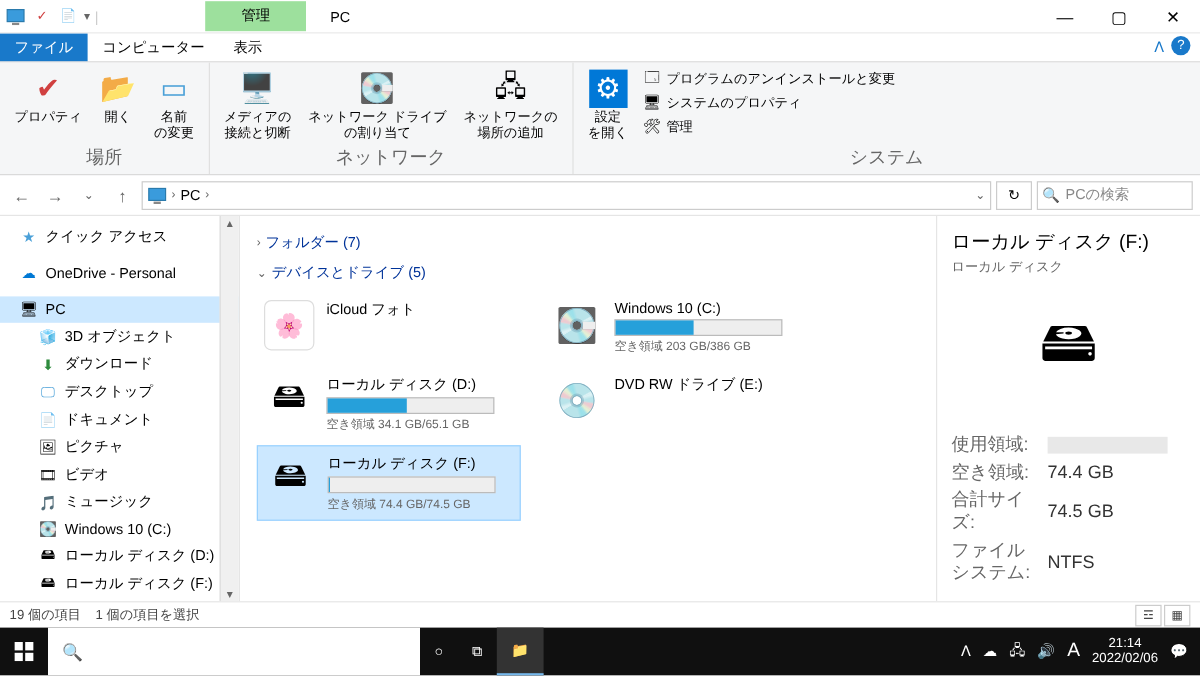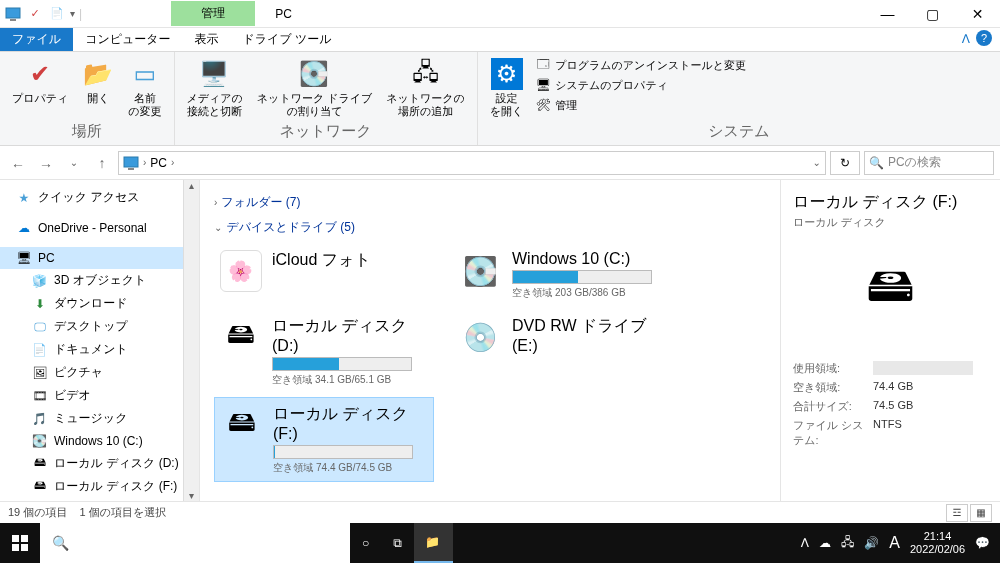--- a/index.html
+++ b/index.html
@@ -51,30 +51,30 @@
 .nav-scroll { position: absolute; right: 0; top: 0; width: 16px; height: 100%; background: #f0f0f0; display: flex; flex-direction: column; justify-content: space-between; align-items: center; border-left: 1px solid #ddd; }
 
 .content { flex: 1; display: flex; }
 .items-view { flex: 1; padding: 10px 14px; }
 .group-hdr { color: #003399; font-size: 12px; margin: 4px 0 8px; display: flex; align-items: center; gap: 4px; }
 .drive-grid { display: flex; flex-wrap: wrap; gap: 4px 20px; }
 .drive-item { width: 220px; display: flex; gap: 10px; padding: 6px; }
 .drive-item.selected { background: #cce8ff; border: 1px solid #99d1ff; }
 .drive-icn { width: 42px; height: 42px; display: flex; align-items: center; justify-content: center; font-size: 28px; }
 .drive-info { flex: 1; display: flex; flex-direction: column; gap: 2px; }
-.drive-name { font-size: 16px; }
+.drive-name { font-size: 12px; }
 .drive-bar { width: 140px; height: 14px; border: 1px solid #bbb; background: #eee; }
 .drive-bar .fill { height: 100%; background: #26a0da; }
 .drive-free { font-size: 10px; color: #666; }
 
 .details-pane { width: 220px; border-left: 1px solid #e5e5e5; padding: 12px; font-size: 12px; }
 .details-title { font-size: 16px; margin-bottom: 2px; }
 .details-sub { color: #666; font-size: 11px; margin-bottom: 20px; }
 .details-icn { text-align: center; font-size: 48px; margin: 20px 0 30px; }
-.details-row { display: flex; margin-bottom: 4px; font-size: 11px; }
+.details-row { display: flex; margin-bottom: 4px; font-size: 15px; align-items: center; }
 .details-row .k { color: #666; width: 80px; }
 .details-row .v { color: #333; }
 
 
 .statusbar { height: 22px; border-top: 1px solid #e5e5e5; display: flex; align-items: center; padding: 0 8px; font-size: 11px; color: #444; gap: 12px; }
 .statusbar .views { margin-left: auto; display: flex; gap: 2px; }
 .statusbar .views div { width: 22px; height: 18px; border: 1px solid #ccc; display: flex; align-items: center; justify-content: center; font-size: 10px; }
 
 
 .taskbar { height: 40px; background: #101010; display: flex; align-items: center; color: #fff; }
@@ -109,21 +109,20 @@
     <div>—</div>
     <div>▢</div>
     <div>✕</div>
   </div>
 </div>
 
 <div class="ribbon-tabs">
   <div class="tab file">ファイル</div>
   <div class="tab">コンピューター</div>
   <div class="tab">表示</div>
-  <div class="tab drive">ドライブ ツール</div>
   <div class="collapse">ᐱ</div>
   <div class="help">?</div>
 </div>
 
 <div class="ribbon">
   <div class="ribbon-group">
     <div class="items">
       <div class="ribbon-btn">
         <div class="icn" style="color:#d04040">✔</div>
         <div class="lbl">プロパティ</div>

